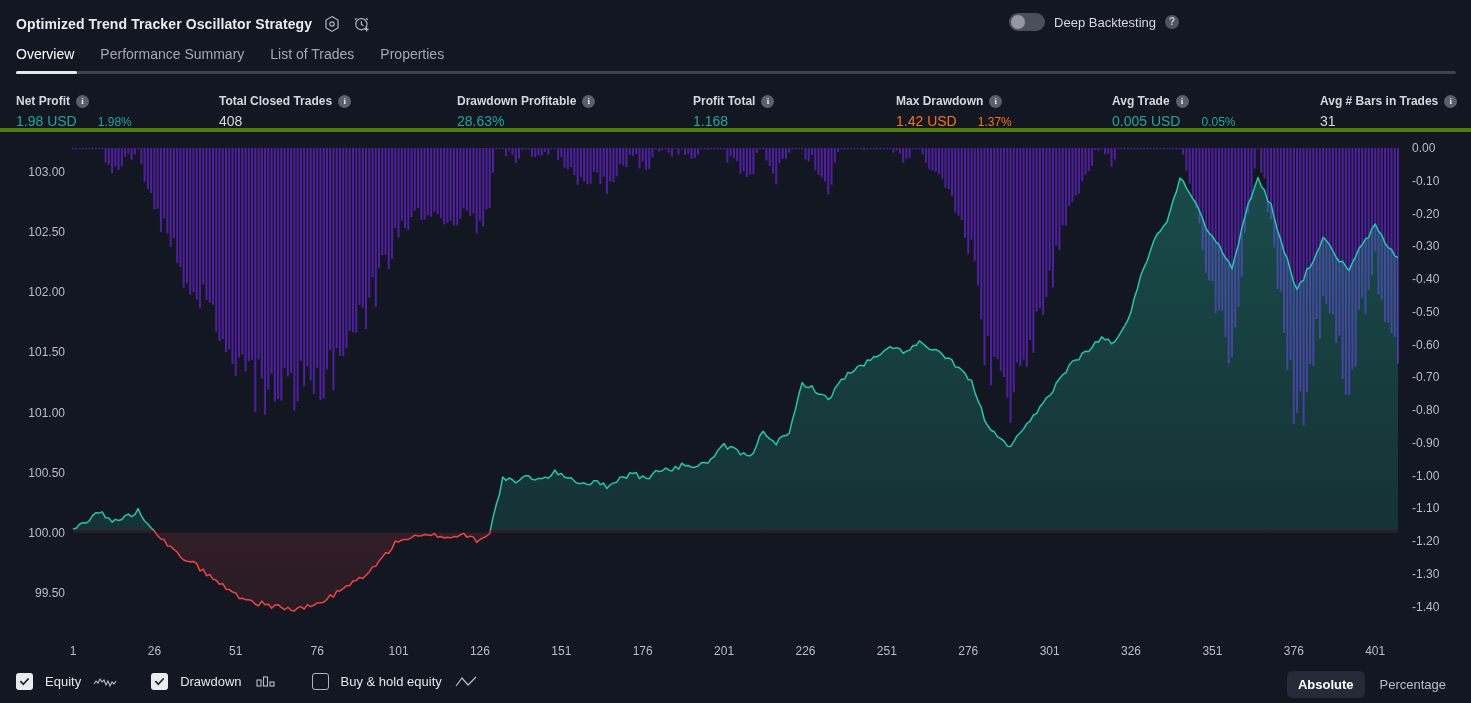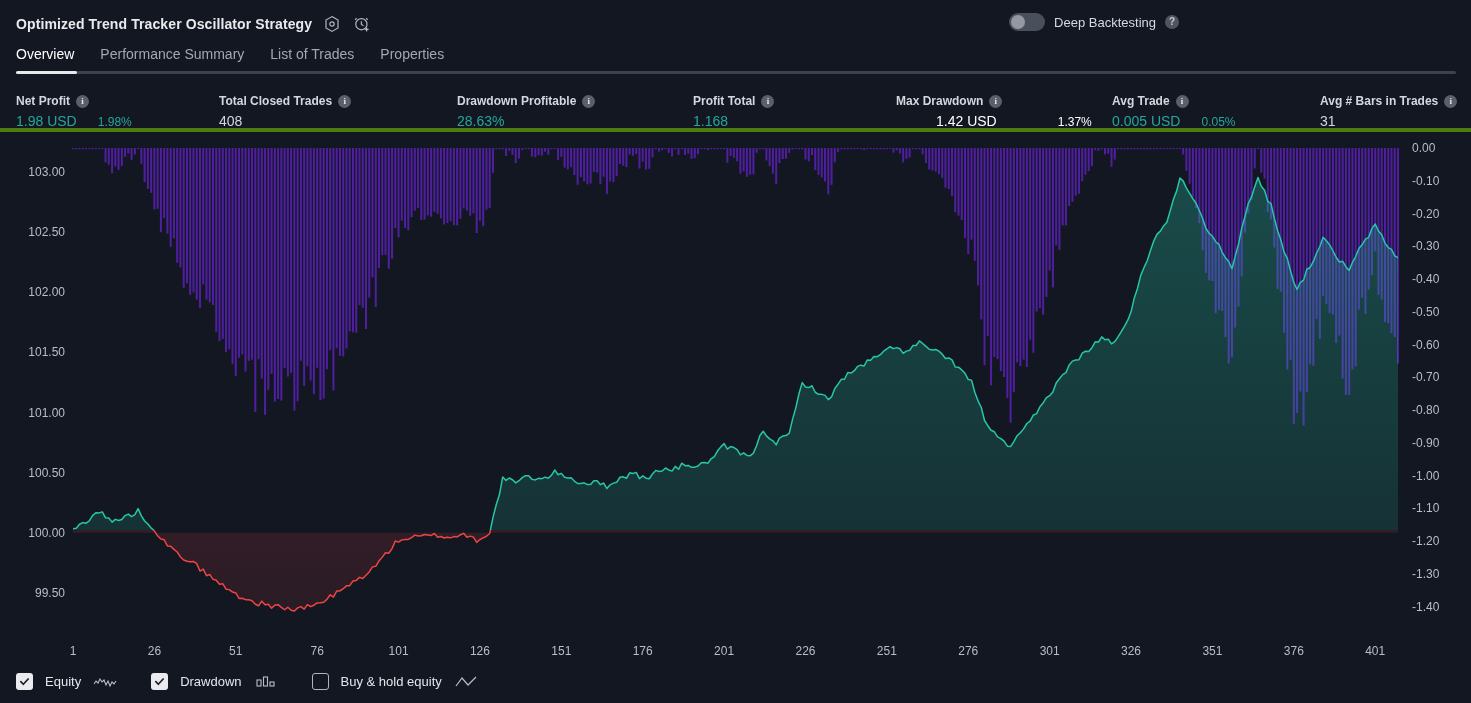--- a/index.html
+++ b/index.html
@@ -72,21 +72,21 @@
   .stat-label { font-size: 12px; font-weight: bold; color: #d4d7de; white-space: nowrap; }
   .info-dot {
     width: 13px; height: 13px; border-radius: 50%; background: #5a5f6b;
     color: #e7e9ec; font-size: 9px; line-height: 13px; text-align: center;
     font-family: "Liberation Serif", serif; font-weight: bold; cursor: pointer; flex:none;
   }
   .stat-values { margin-top: 5px; display: flex; align-items: flex-end; gap: 21px; }
   .v-main { font-size: 14px; }
   .v-sub  { font-size: 12px; }
   .pos { color: #26a69a; }
-  .neg { color: #ffffff; margin-left: 40px; }
+  .neg { color: #f97316; }
   .neu { color: #d4d7de; }
 
   
   .chart-wrap { position: absolute; top: 133px; left: 0; width: 1471px; height: 532px; }
   .chart-svg { display: block; }
   .axis-text { font-size: 12px; fill: #b9bdc7; font-family: "Liberation Sans", sans-serif; }
   .axis-left  { text-anchor: end; }
   .axis-right { text-anchor: start; }
   .axis-x     { text-anchor: middle; }
 
@@ -761,15 +761,19 @@
         <span class="legend-label">Buy &amp; hold equity</span>
         <span class="legend-glyph">
           <svg viewBox="0 0 24 14" fill="none" stroke="currentColor" stroke-width="1.2">
             <path d="M2 11 8 3 14 10 22 2"></path>
           </svg>
         </span>
       </div>
 
     </div>
 
+    <div class="scale-switch">
+      <span class="scale-opt sel">Absolute</span>
+      <span class="scale-opt">Percentage</span>
+    </div>
   </div>
 
 </div>
 
 </body></html>

